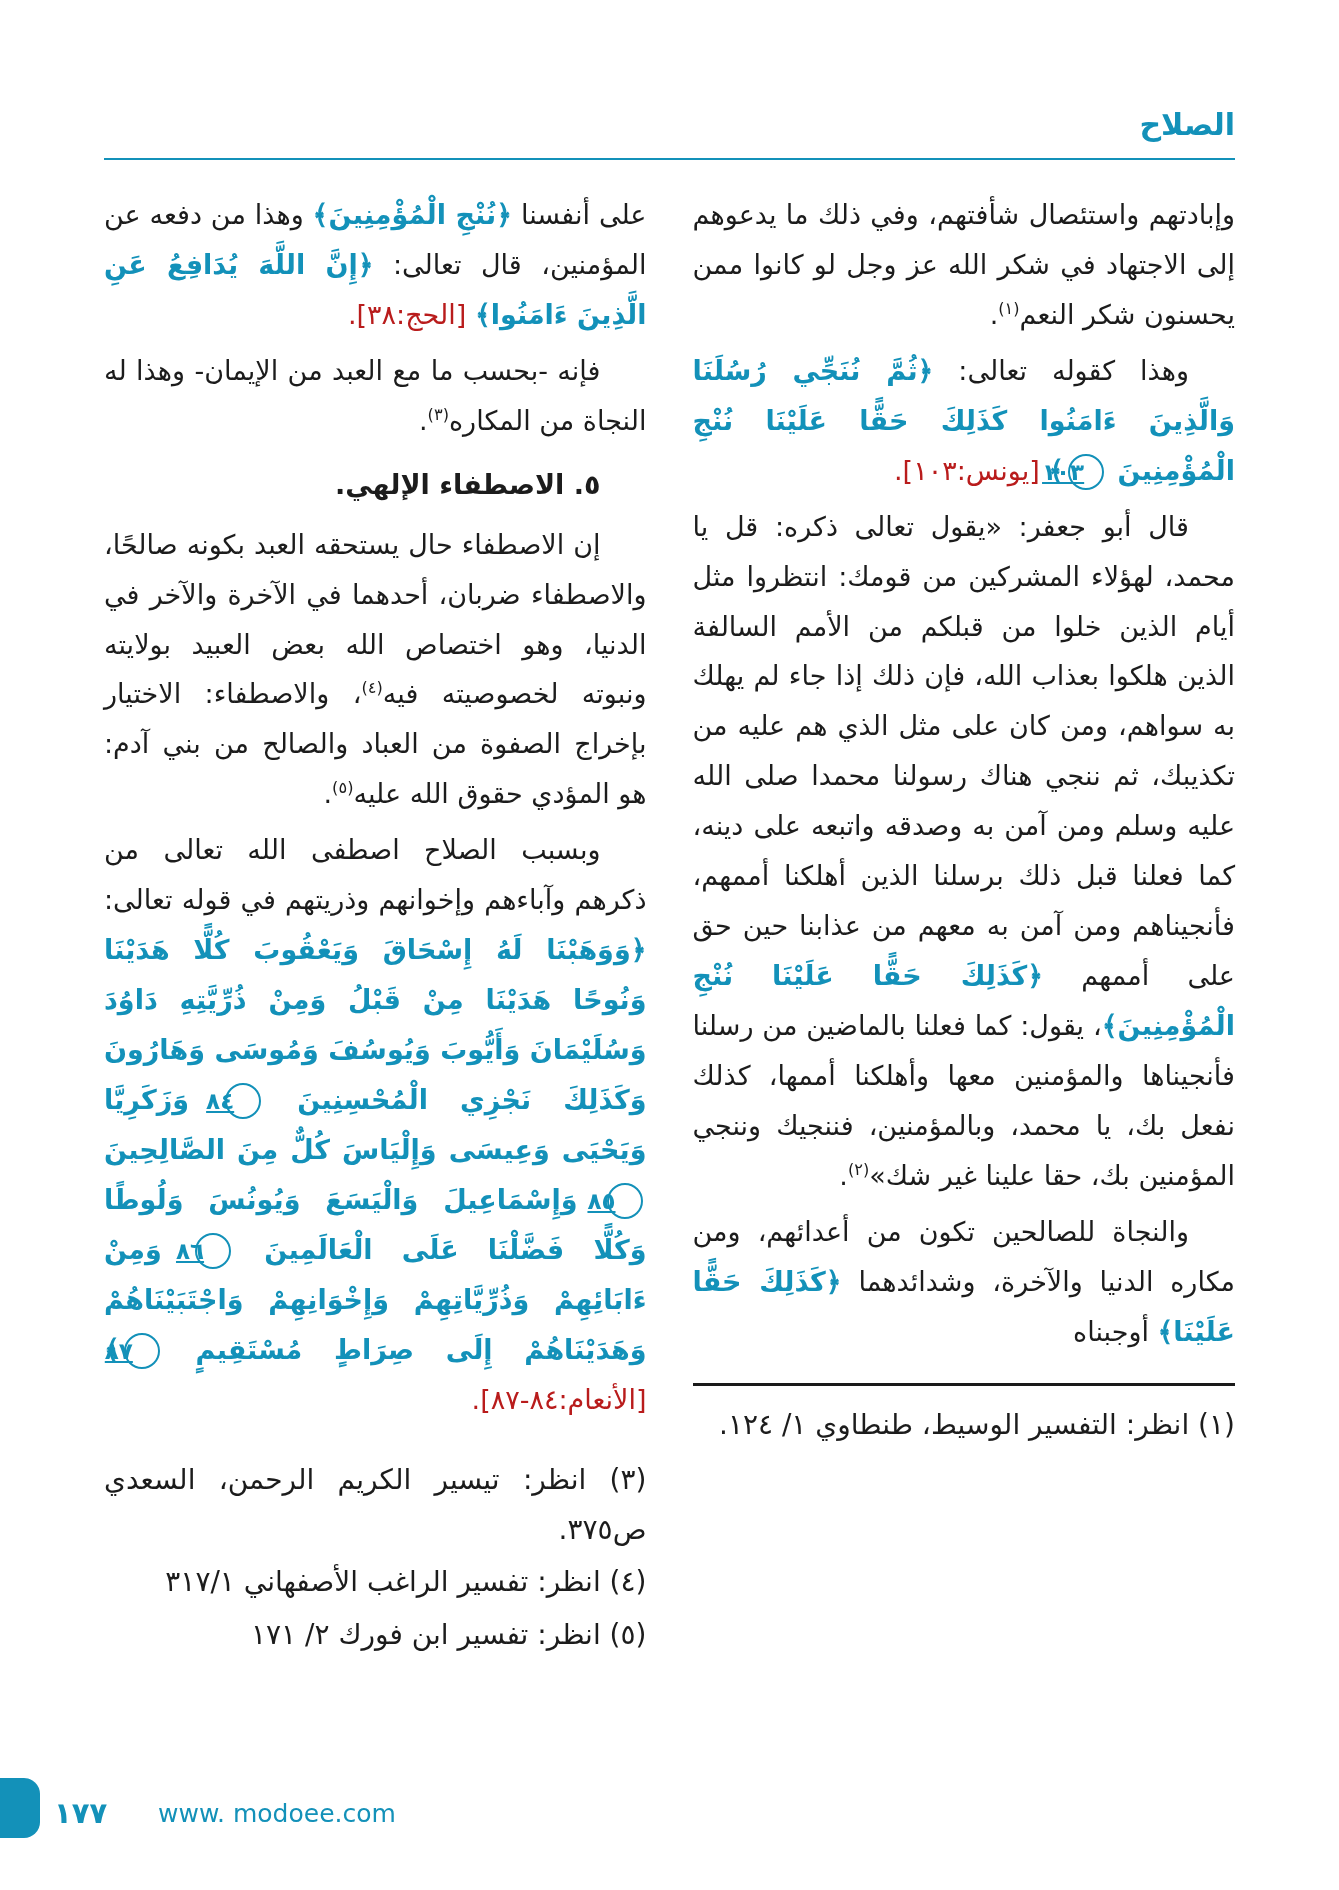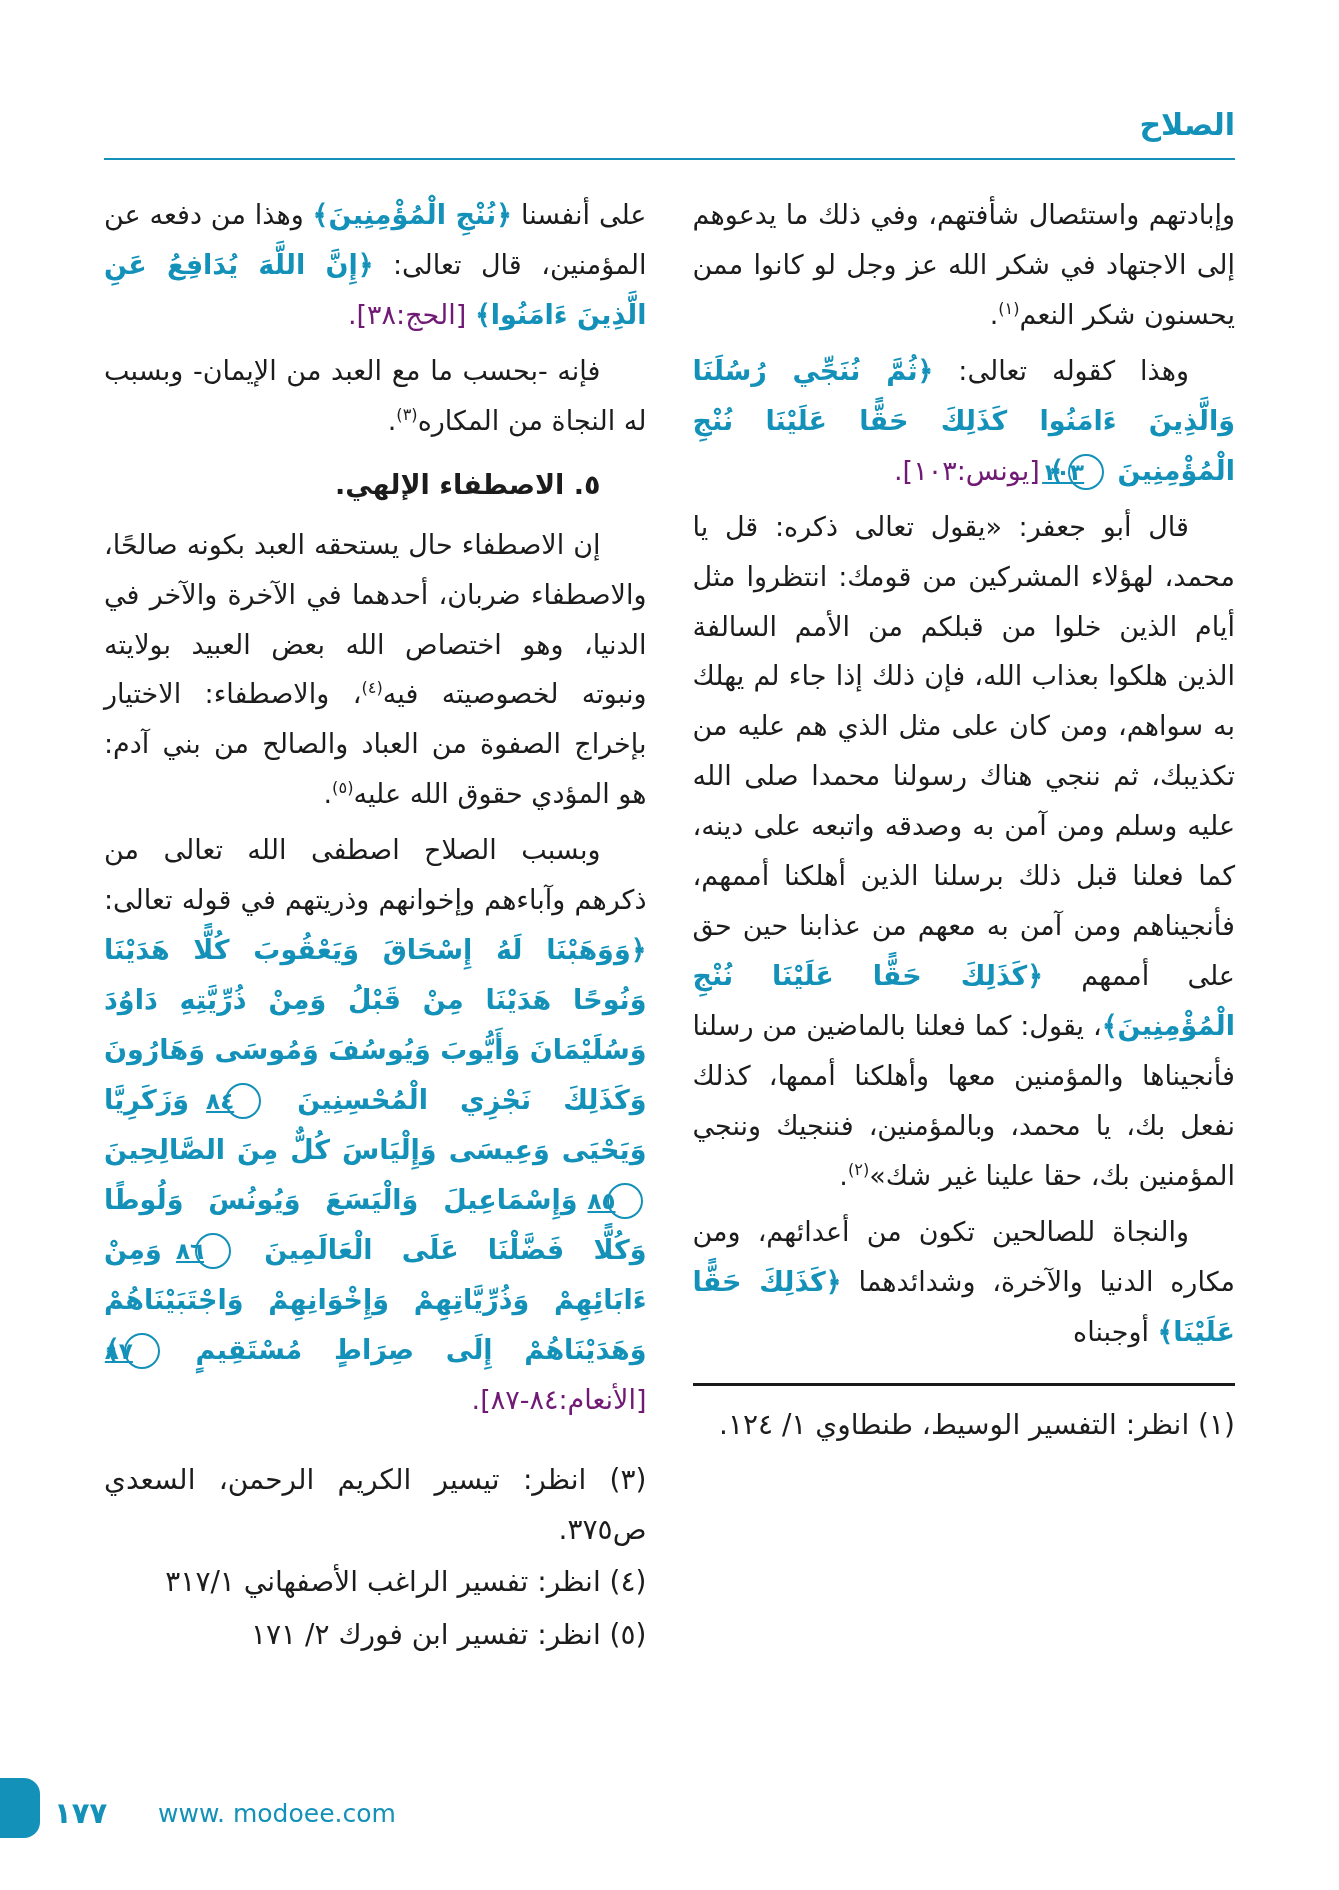--- a/index.html
+++ b/index.html
@@ -38,21 +38,21 @@
     margin-bottom:6px;
   }
   .para.indent { text-indent:46px; }
   .para.heading {
     font-weight:700; text-align:right;
     margin:14px 0 10px 0;
   }
 
   .seg-plain { color:#1c1c1c; }
   .seg-quran { color:var(--accent,#1391b9); font-weight:700; }
-  .seg-ref   { color:#701a75; }
+  .seg-ref   { color:#b91c1c; }
   .seg-fn    { color:#1c1c1c; font-size:0.6em; vertical-align:super; }
   .seg-ayah  {
     display:inline-flex; align-items:center; justify-content:center;
     width:36px; height:36px;
     border:2px solid var(--accent,#1391b9); border-radius:50%;
     color:var(--accent,#1391b9);
     font-size:23px; font-weight:700; line-height:1;
     vertical-align:middle; margin:0 4px;text-decoration:underline;
   }
 
@@ -102,21 +102,21 @@
         </div>
       <div class="footnote-sep"></div>
       <div class="footnotes">
           <div class="footnote">(١) انظر: التفسير الوسيط، طنطاوي ١/ ١٢٤.</div>
         </div>
     </section>
 
     <section class="col">
       <div class="paragraphs">
           <p class="para"><span class="seg seg-plain">على أنفسنا </span><span class="seg seg-quran">﴿نُنْجِ الْمُؤْمِنِينَ﴾</span><span class="seg seg-plain"> وهذا من دفعه عن المؤمنين، قال تعالى: </span><span class="seg seg-quran">﴿إِنَّ اللَّهَ يُدَافِعُ عَنِ الَّذِينَ ءَامَنُوا﴾</span><span class="seg seg-ref"> [الحج:٣٨].</span></p>
-          <p class="para indent"><span class="seg seg-plain">فإنه -بحسب ما مع العبد من الإيمان- وبسبب له النجاة من المكاره</span><span class="seg seg-fn">(٣)</span><span class="seg seg-plain">.</span></p>
+          <p class="para indent"><span class="seg seg-plain">فإنه -بحسب ما مع العبد من الإيمان- وهذا له النجاة من المكاره</span><span class="seg seg-fn">(٣)</span><span class="seg seg-plain">.</span></p>
           <p class="para indent heading"><span class="seg seg-plain">٥. الاصطفاء الإلهي.</span></p>
           <p class="para indent"><span class="seg seg-plain">إن الاصطفاء حال يستحقه العبد بكونه صالحًا، والاصطفاء ضربان، أحدهما في الآخرة والآخر في الدنيا، وهو اختصاص الله بعض العبيد بولايته ونبوته لخصوصيته فيه</span><span class="seg seg-fn">(٤)</span><span class="seg seg-plain">، والاصطفاء: الاختيار بإخراج الصفوة من العباد والصالح من بني آدم: هو المؤدي حقوق الله عليه</span><span class="seg seg-fn">(٥)</span><span class="seg seg-plain">.</span></p>
           <p class="para indent"><span class="seg seg-plain">وبسبب الصلاح اصطفى الله تعالى من ذكرهم وآباءهم وإخوانهم وذريتهم في قوله تعالى: </span><span class="seg seg-quran">﴿وَوَهَبْنَا لَهُ إِسْحَاقَ وَيَعْقُوبَ كُلًّا هَدَيْنَا وَنُوحًا هَدَيْنَا مِنْ قَبْلُ وَمِنْ ذُرِّيَّتِهِ دَاوُدَ وَسُلَيْمَانَ وَأَيُّوبَ وَيُوسُفَ وَمُوسَى وَهَارُونَ وَكَذَلِكَ نَجْزِي الْمُحْسِنِينَ </span><span class="seg seg-ayah">٨٤</span><span class="seg seg-quran"> وَزَكَرِيَّا وَيَحْيَى وَعِيسَى وَإِلْيَاسَ كُلٌّ مِنَ الصَّالِحِينَ </span><span class="seg seg-ayah">٨٥</span><span class="seg seg-quran"> وَإِسْمَاعِيلَ وَالْيَسَعَ وَيُونُسَ وَلُوطًا وَكُلًّا فَضَّلْنَا عَلَى الْعَالَمِينَ </span><span class="seg seg-ayah">٨٦</span><span class="seg seg-quran"> وَمِنْ ءَابَائِهِمْ وَذُرِّيَّاتِهِمْ وَإِخْوَانِهِمْ وَاجْتَبَيْنَاهُمْ وَهَدَيْنَاهُمْ إِلَى صِرَاطٍ مُسْتَقِيمٍ </span><span class="seg seg-ayah">٨٧</span><span class="seg seg-quran">﴾</span><span class="seg seg-ref"> [الأنعام:٨٤-٨٧].</span></p>
         </div>
       <div class="footnotes footnotes-left">
           <div class="footnote">(٣) انظر: تيسير الكريم الرحمن، السعدي ص٣٧٥.</div>
           <div class="footnote">(٤) انظر: تفسير الراغب الأصفهاني ٣١٧/١</div>
           <div class="footnote">(٥) انظر: تفسير ابن فورك ٢/ ١٧١</div>
         </div>
     </section>

